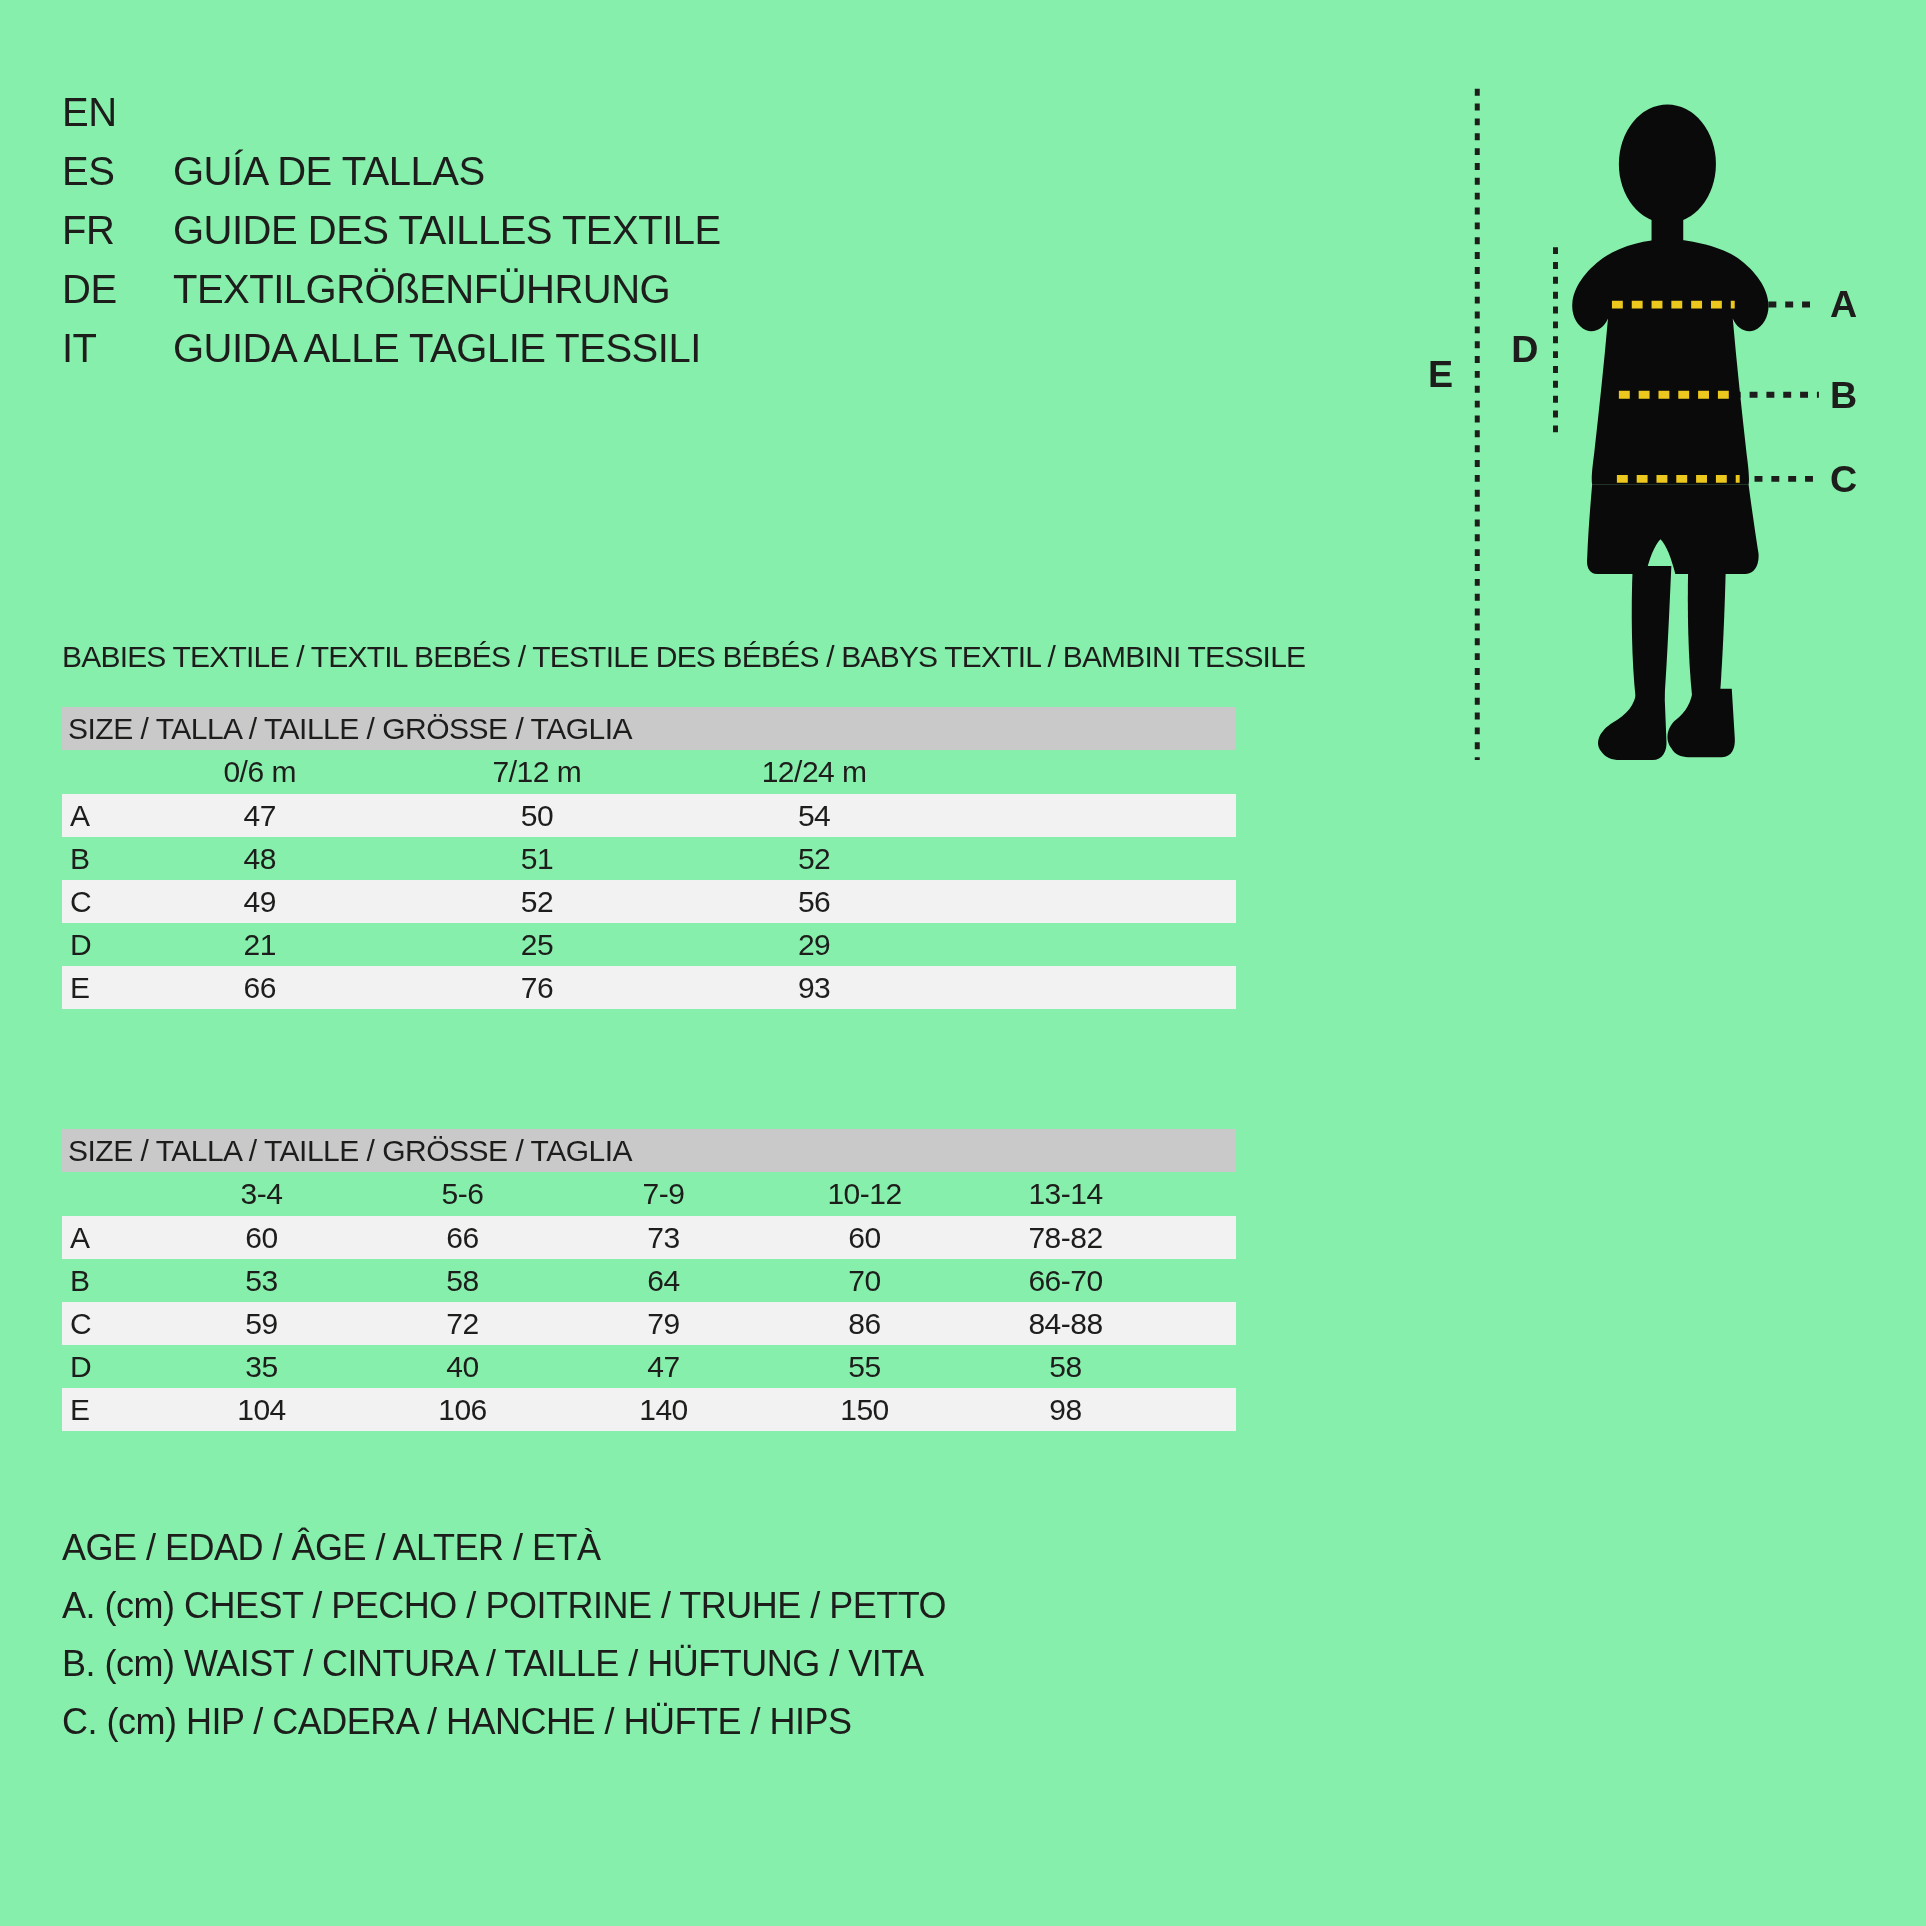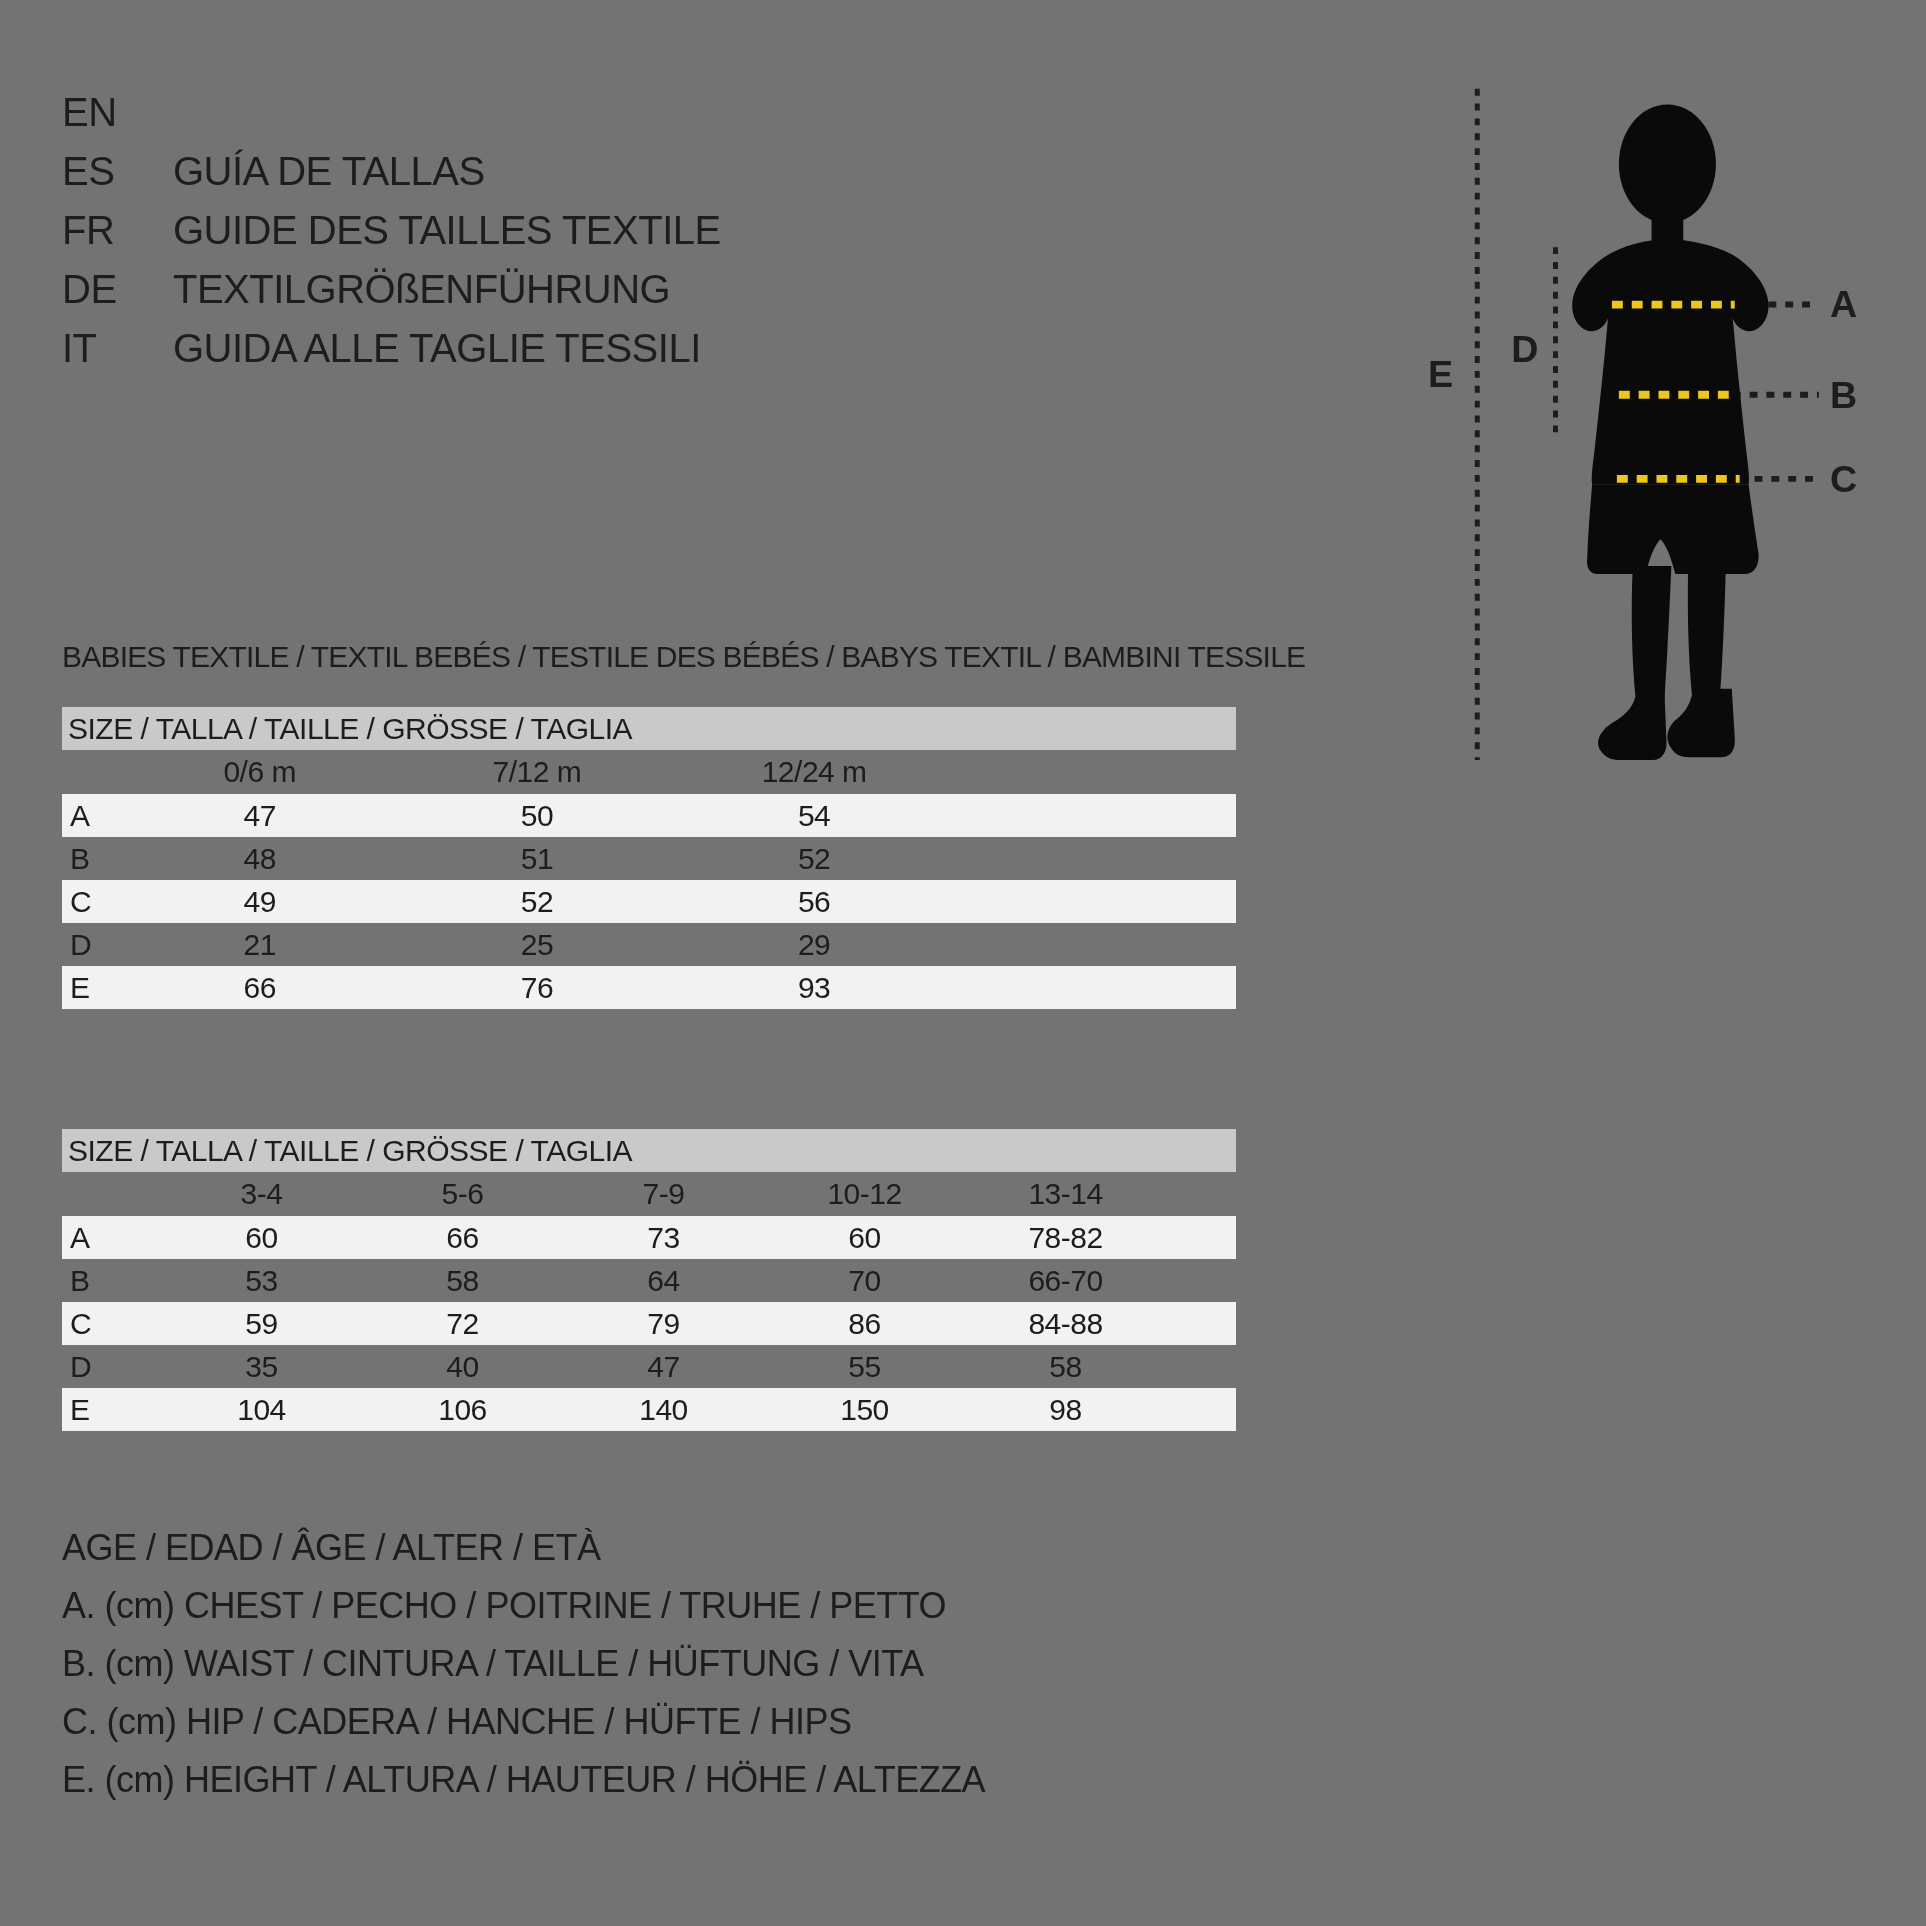--- a/index.html
+++ b/index.html
@@ -1,17 +1,17 @@
 <!DOCTYPE html>
 <html style="--ink: #1d1d1b; --accent: #ecc71e; --bar: #c9c9c9; --stripe: #f2f2f2; --sil: #0a0a0a;"><head>
 <meta charset="utf-8">
 <style>
   html,body{margin:0;padding:0;background:#ffffff;}
   .canvas{
-    position:relative;width:1927px;height:1927px;background:#737373;overflow:hidden;
+    position:relative;width:1927px;height:1927px;background:#86efac;overflow:hidden;
     font-family:"Liberation Sans","DejaVu Sans",sans-serif;color:var(--ink,#1d1d1b);text-decoration:underline;
   }
   
   .lang-block{position:absolute;left:62px;top:83px;font-size:40px;line-height:59px;letter-spacing:-0.5px;}
   .lang-row{display:flex;}
   .lang-code{width:111px;flex:0 0 111px;}
   .lang-title{white-space:nowrap;}
   
   .section-title{position:absolute;left:62px;white-space:nowrap;letter-spacing:-0.8px;}
   .babies-title{top:640px;font-size:30px;}
@@ -256,17 +256,16 @@
         </tr>
       </tbody>
     </table>
   </div>
 
   <section class="legend-block">
     <div class="legend-line">AGE / EDAD / ÂGE / ALTER / ETÀ</div>
     <div class="legend-line">A. (cm) CHEST / PECHO / POITRINE / TRUHE / PETTO</div>
     <div class="legend-line">B. (cm) WAIST / CINTURA / TAILLE / HÜFTUNG / VITA</div>
     <div class="legend-line">C. (cm) HIP / CADERA / HANCHE / HÜFTE / HIPS</div>
-    <div class="legend-line">E. (cm) HEIGHT / ALTURA / HAUTEUR / HÖHE / ALTEZZA</div>
   </section>
 
 </div>
 
 
 </body></html>

